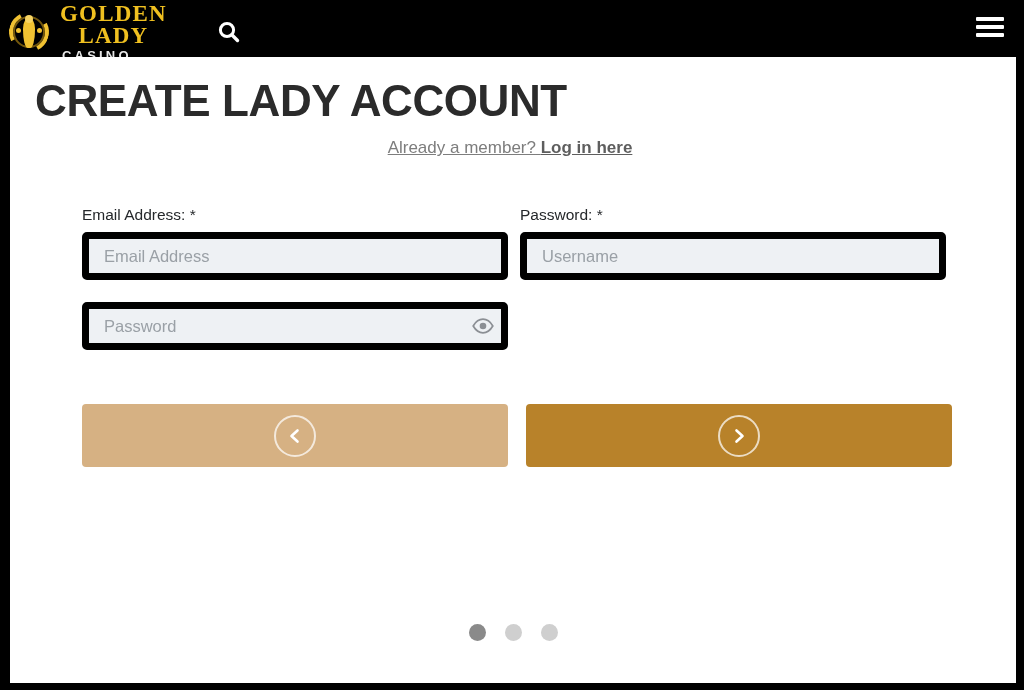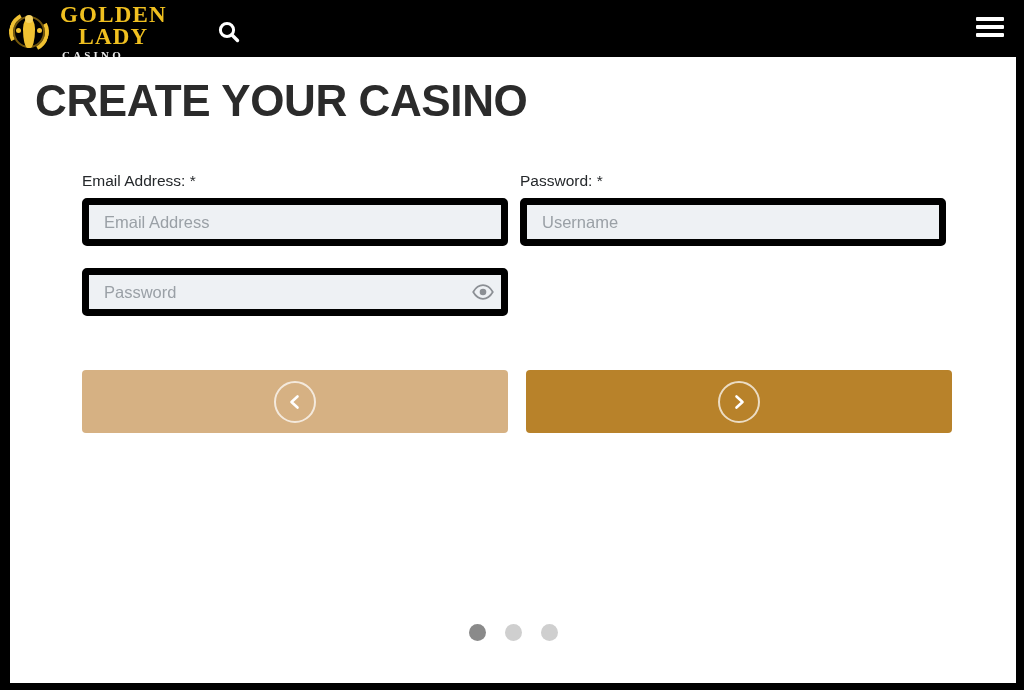--- a/index.html
+++ b/index.html
@@ -98,22 +98,22 @@
     font-family: "Liberation Serif", serif;
     font-size: 23px;
     font-weight: 700;
     color: #f0c020;
     letter-spacing: 1.2px;
     display: block;
   }
   .logo-line2 { margin-top: -1px; text-align: center; }
   .logo-casino {
     display: block;
-    font-family: Liberation Serif, serif;
-    font-size: 11px;
+    font-family: Liberation Sans, sans-serif;
+    font-size: 13px;
     font-weight: 700;
     color: #e8e8e8;
     letter-spacing: 3.2px;
     margin-top: 2px;
     margin-left: 2px;
   }
 
   .search-btn {
     margin-left: 42px;
     width: 40px; height: 40px;
@@ -312,22 +312,25 @@
 
     <div class="hamburger">
       <span></span>
         <span></span>
         <span></span>
     </div>
   </div>
 
   <div class="content">
 
-    <h1 class="page-title">CREATE YOUR CASINO</h1>
-
+    <h1 class="page-title">CREATE LADY ACCOUNT</h1>
+
+    <div class="login-line">
+      <span class="lnk">Already a member?</span><span class="lnk">&nbsp;</span><span class="lnk-strong">Log in here</span>
+    </div>
 
     <div class="form">
 
       <div class="form-row">
         <div class="field">
           <label class="field-label">Email Address: *</label>
           <div class="input-wrap">
             <input class="text-input" type="text" placeholder="Email Address" style="">
           </div>
         </div>

